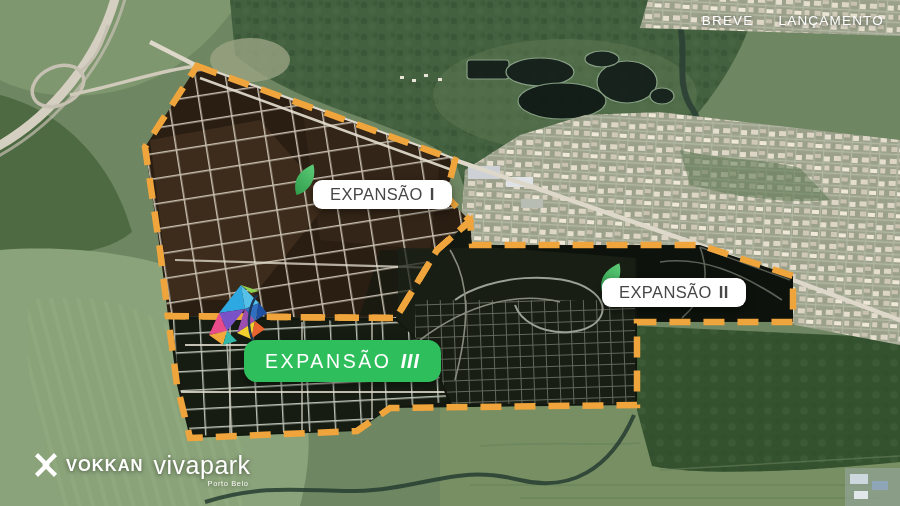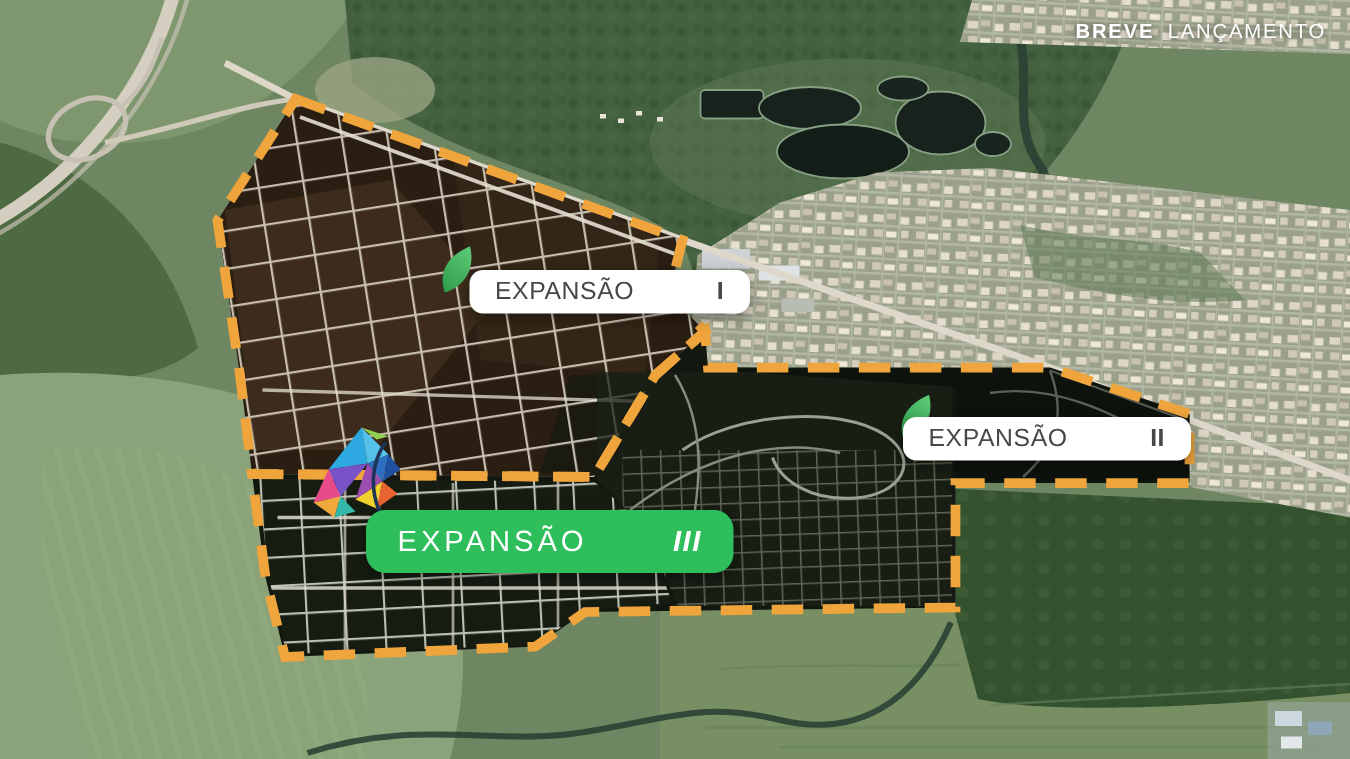--- a/index.html
+++ b/index.html
@@ -7,26 +7,25 @@
     position:relative;width:900px;height:506px;overflow:hidden;
     background:#6b8160;font-family:"Liberation Sans",sans-serif;
     -webkit-font-smoothing:antialiased;
   }
   .stage svg.map{position:absolute;left:0;top:0;}
   
   .teaser{
     position:absolute;top:13px;right:16px;color:#fff;font-size:13.5px;
     letter-spacing:1.2px;text-shadow:0 1px 4px rgba(0,0,0,.55);white-space:nowrap;
   }
-  .teaser .b{font-weight:700;}
-  .teaser .r{font-weight:400;margin-left:4px;}
+  .teaser .b{font-weight:400;}
+  .teaser .r{font-weight:400;margin-left:20px;}
   .pill{
     position:absolute;display:flex;align-items:center;white-space:nowrap;
     box-shadow:0 3px 9px rgba(0,0,0,.38);
-    gap:48px;
   }
   .pill.light{
     background:#ffffff;border-radius:9px;height:29px;padding:0 17px;
     color:#474747;font-size:16.5px;letter-spacing:.4px;
   }
   .pill.light .word{font-weight:500;}
   .pill.light .numeral{font-weight:800;margin-left:7px;}
   .pill.green{
     background:#2fbe5c;border-radius:13px;height:42px;padding:0 21px;
     color:#fff;font-size:19.5px;letter-spacing:2.6px;font-weight:300;
@@ -231,14 +230,25 @@
   <div class="pill light" style="left:602px;top:278px;">
     <span class="word">EXPANSÃO</span>
     <span class="numeral">II</span>
   </div>
 
   <div class="pill green" style="left:244px;top:340px;">
     <span class="word">EXPANSÃO</span>
     <span class="numeral">III</span>
   </div>
 
+  <div class="brand">
+    <svg class="xmark" width="26" height="26" viewBox="0 0 30 30">
+      <path d="M4,3 L16,15 L4,27" stroke="#fff" stroke-width="5" fill="none"></path>
+      <path d="M26,3 L14,15 L26,27" stroke="#fff" stroke-width="5" fill="none"></path>
+    </svg>
+    <span class="company">VOKKAN</span>
+    <span class="productwrap">
+      <span class="product">vivapark</span>
+      <span class="location">Porto Belo</span>
+    </span>
+  </div>
 
 </div>
 
 </body></html>

